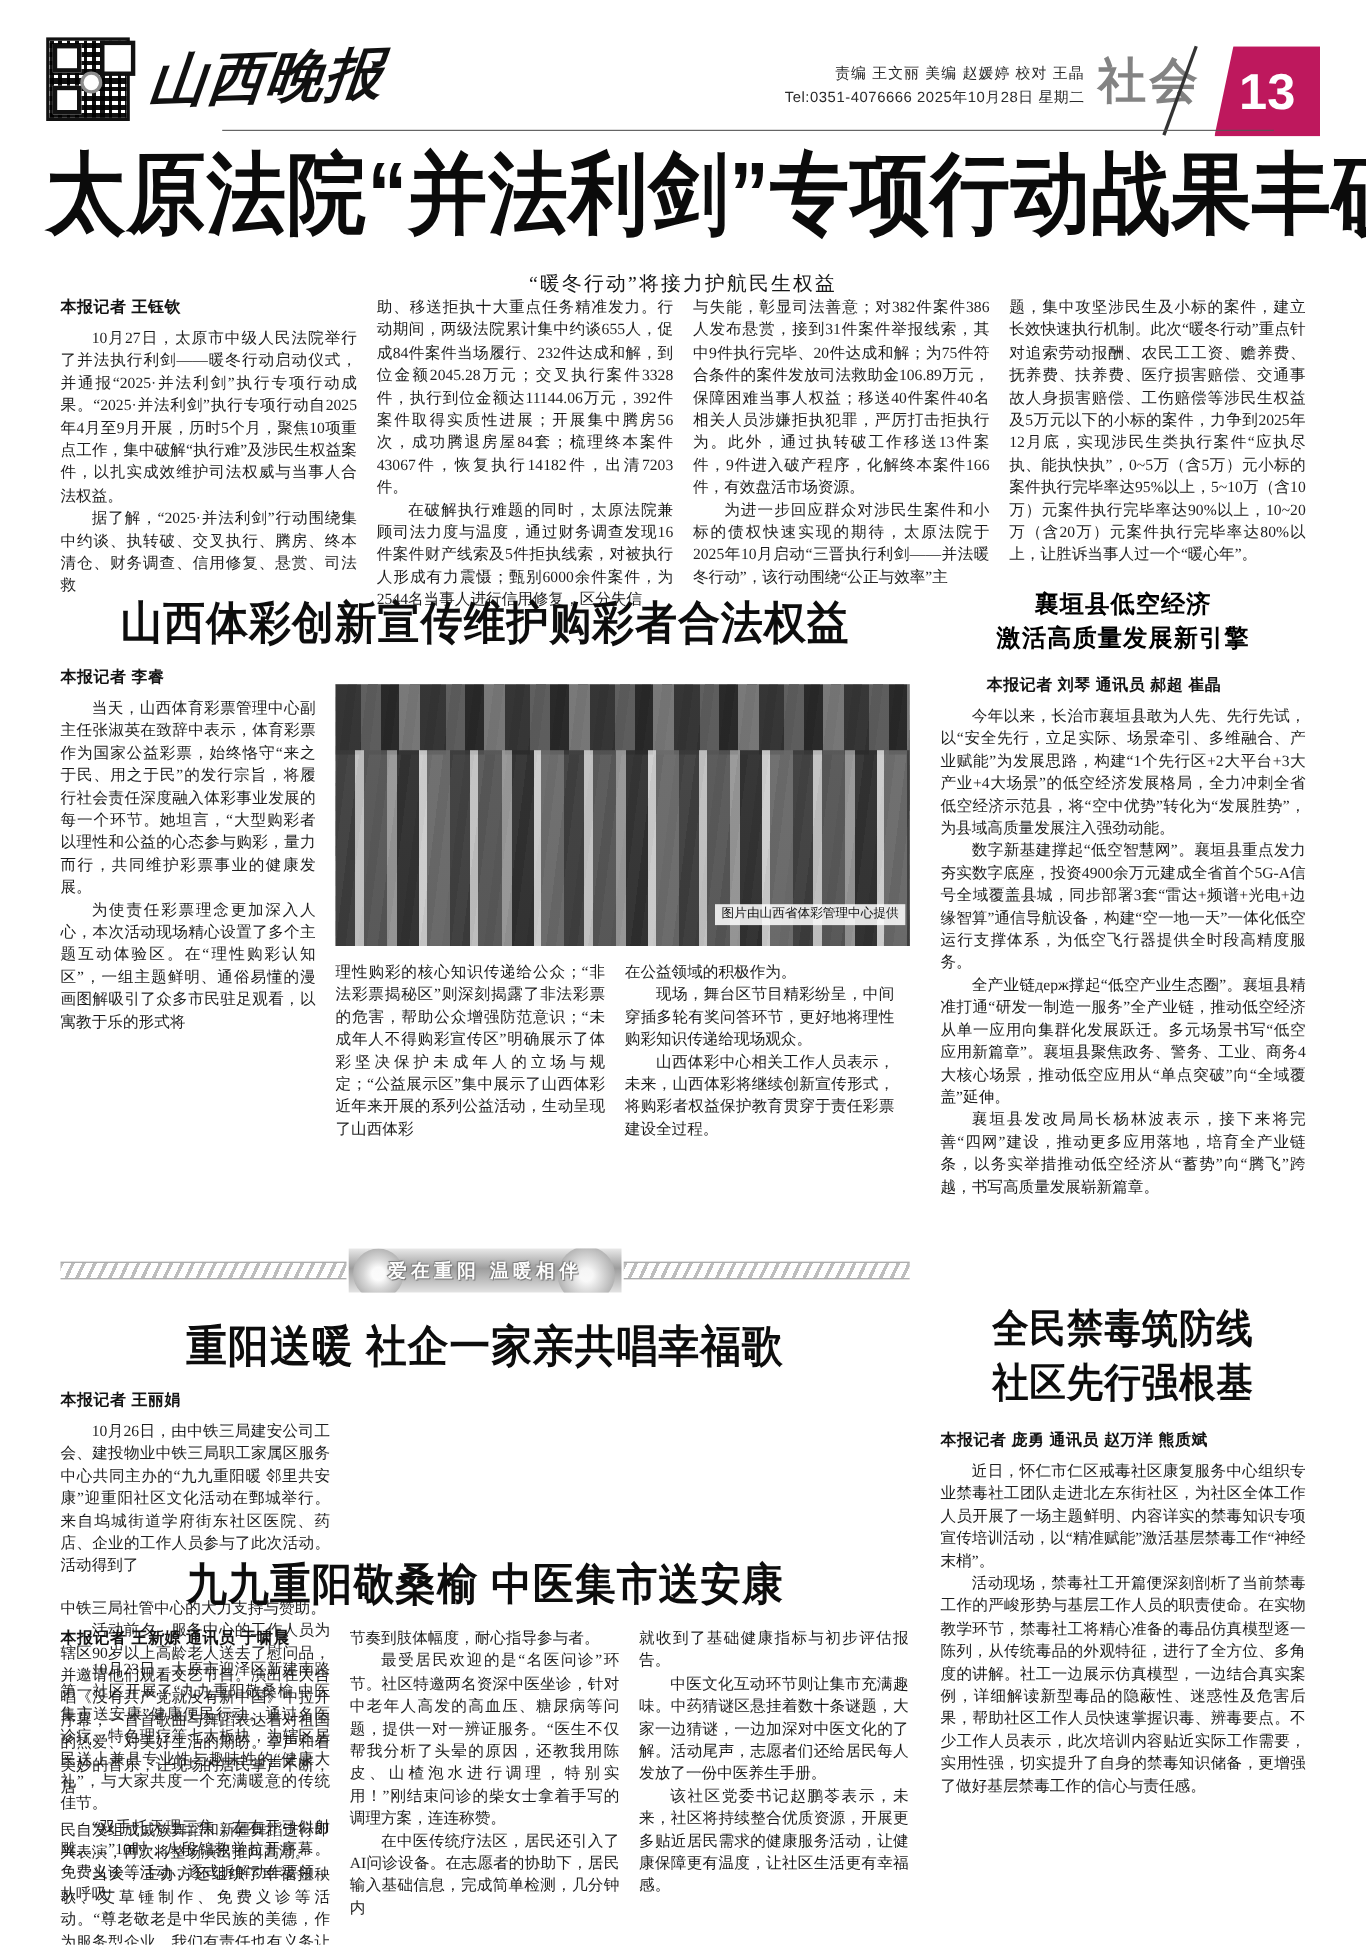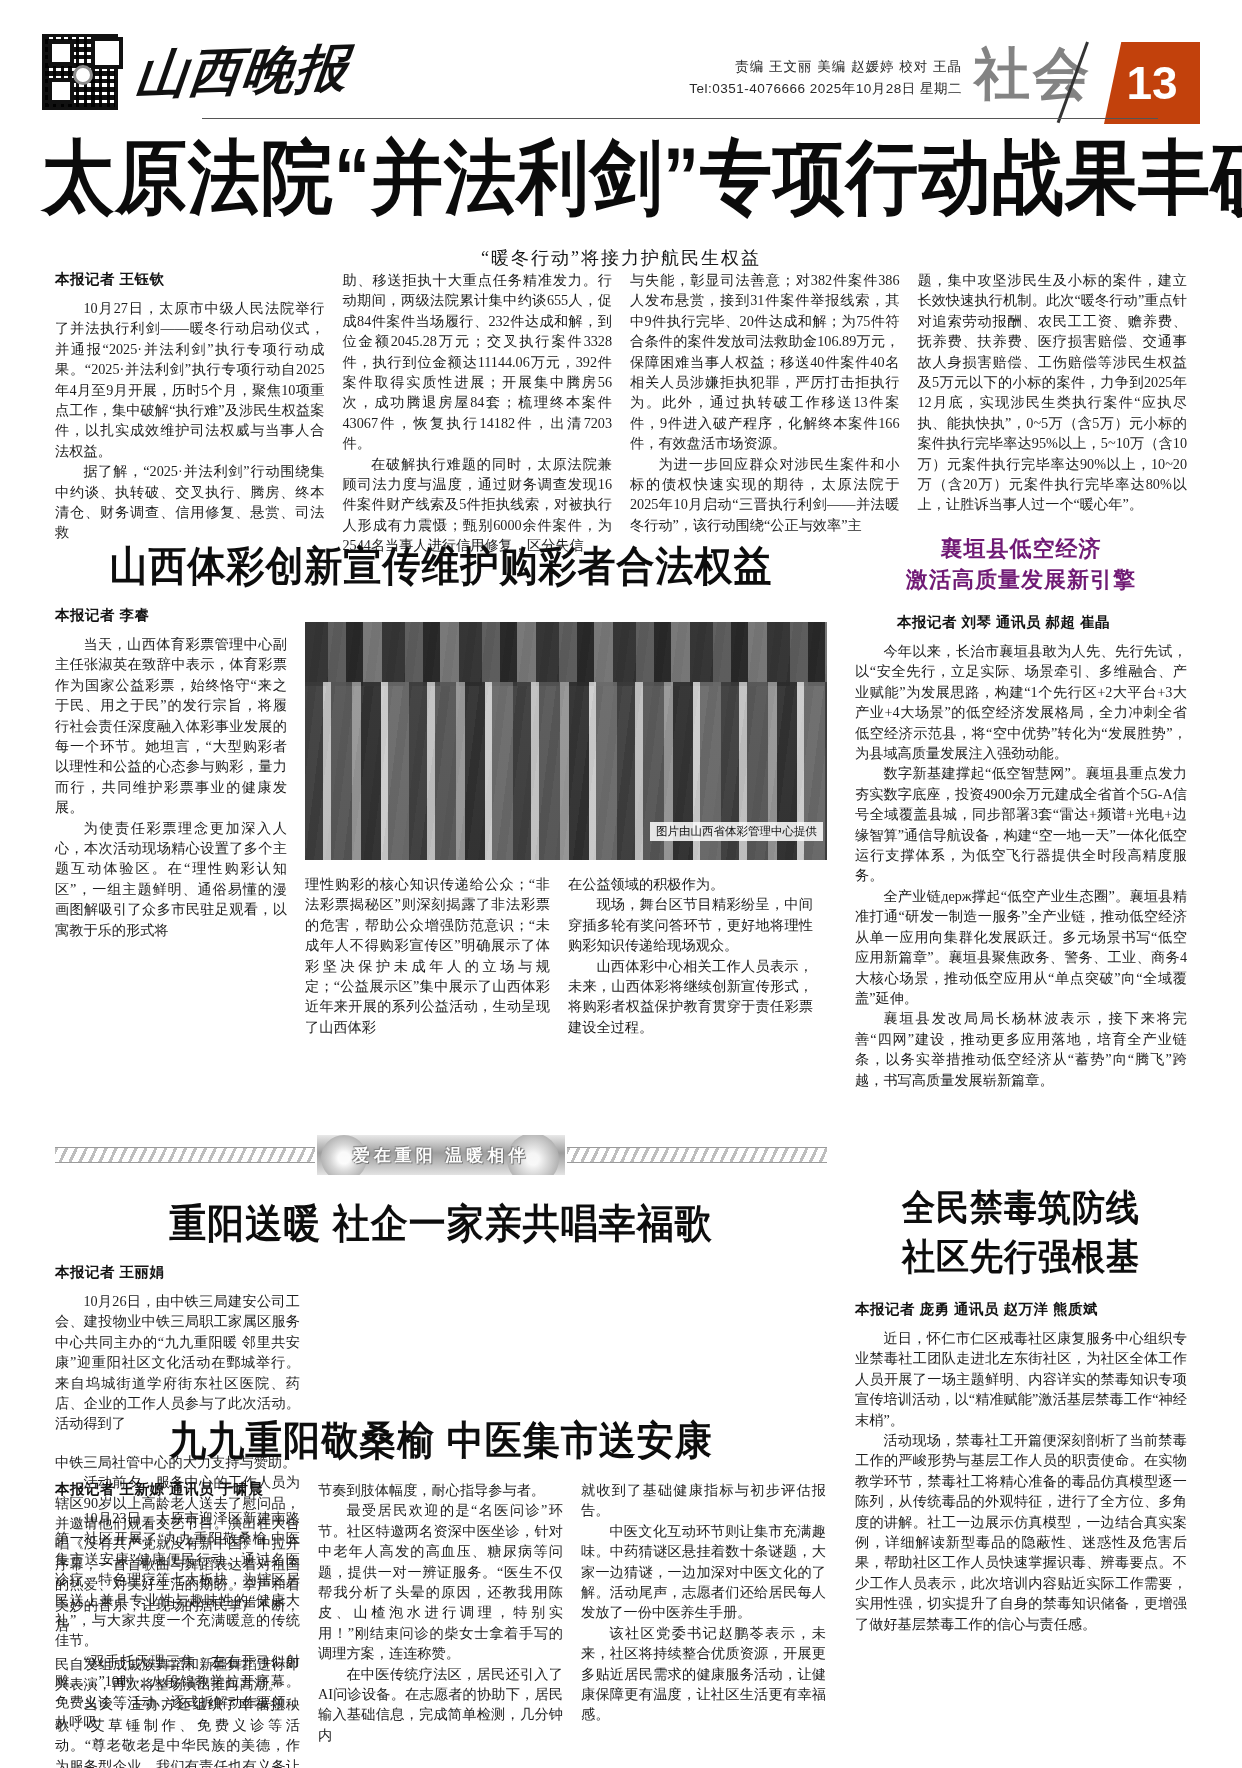--- a/index.html
+++ b/index.html
@@ -62,37 +62,37 @@
   .mast-meta {
     text-align: right;
     font-family: "Liberation Sans", sans-serif;
     font-size: 13.5px; line-height: 22px; color: #2a2a2a;
     padding-right: 12px; padding-top: 10px;
     white-space: nowrap;
   }
   .mast-meta .l1 { letter-spacing: 1px; }
   .mast-meta .l2 { letter-spacing: 0.5px; }
   .section-name {
-    font-size: 56px; font-weight: 700; color: #6e6e6e;
+    font-size: 44px; font-weight: 700; color: #6e6e6e;
     font-family: "Liberation Serif", serif;
     line-height: 56px; letter-spacing: 3px;
     opacity: .85;
   }
   .page-num-wrap {
     position: relative; width: 106px; height: 76px; margin-left: 2px;
   }
   .page-num-wrap .slash {
     position: absolute; left: -8px; top: -4px;
     width: 3px; height: 86px; background: #333;
     transform: rotate(20deg); transform-origin: top;
   }
   .page-num {
     position: absolute; right: 0; top: -4px;
     width: 96px; height: 82px;
-    background: #c2410c; color: #fff;
+    background: #be185d; color: #fff;
     font-family: "Liberation Sans", sans-serif;
     font-size: 46px; font-weight: 700;
     display: flex; align-items: center; justify-content: center;
     clip-path: polygon(18% 0, 100% 0, 100% 100%, 0 100%);
   }
   .mast-rule {
     position: absolute; left: 160px; right: 42px; top: 118px;
     height: 1px; background: #555;
   }
 
@@ -159,21 +159,21 @@
     font-family: "Liberation Sans", sans-serif;
     font-weight: 700; font-size: 38px;
     letter-spacing: 1px; color: #0d0d0d;
     transform: scaleY(1.08);
     margin-top: 16px;
   }
   .hl3 {
     text-align: center;
     font-family: "Liberation Sans", sans-serif;
     font-weight: 700; font-size: 22px;
-    line-height: 31px; letter-spacing: 1px; color: #701a75;
+    line-height: 31px; letter-spacing: 1px; color: #000000;
     margin-top: 8px;
   }
 
   .photo {
     width: 522px; height: 238px;
     margin: 16px 0 0 0;
     position: relative;
     background:
       linear-gradient(180deg, rgba(255,255,255,.18), rgba(0,0,0,.28)),
       repeating-linear-gradient(97deg, #8f8f8f 0 11px, #6b6b6b 11px 19px, #a5a5a5 19px 29px, #4d4d4d 29px 38px),

